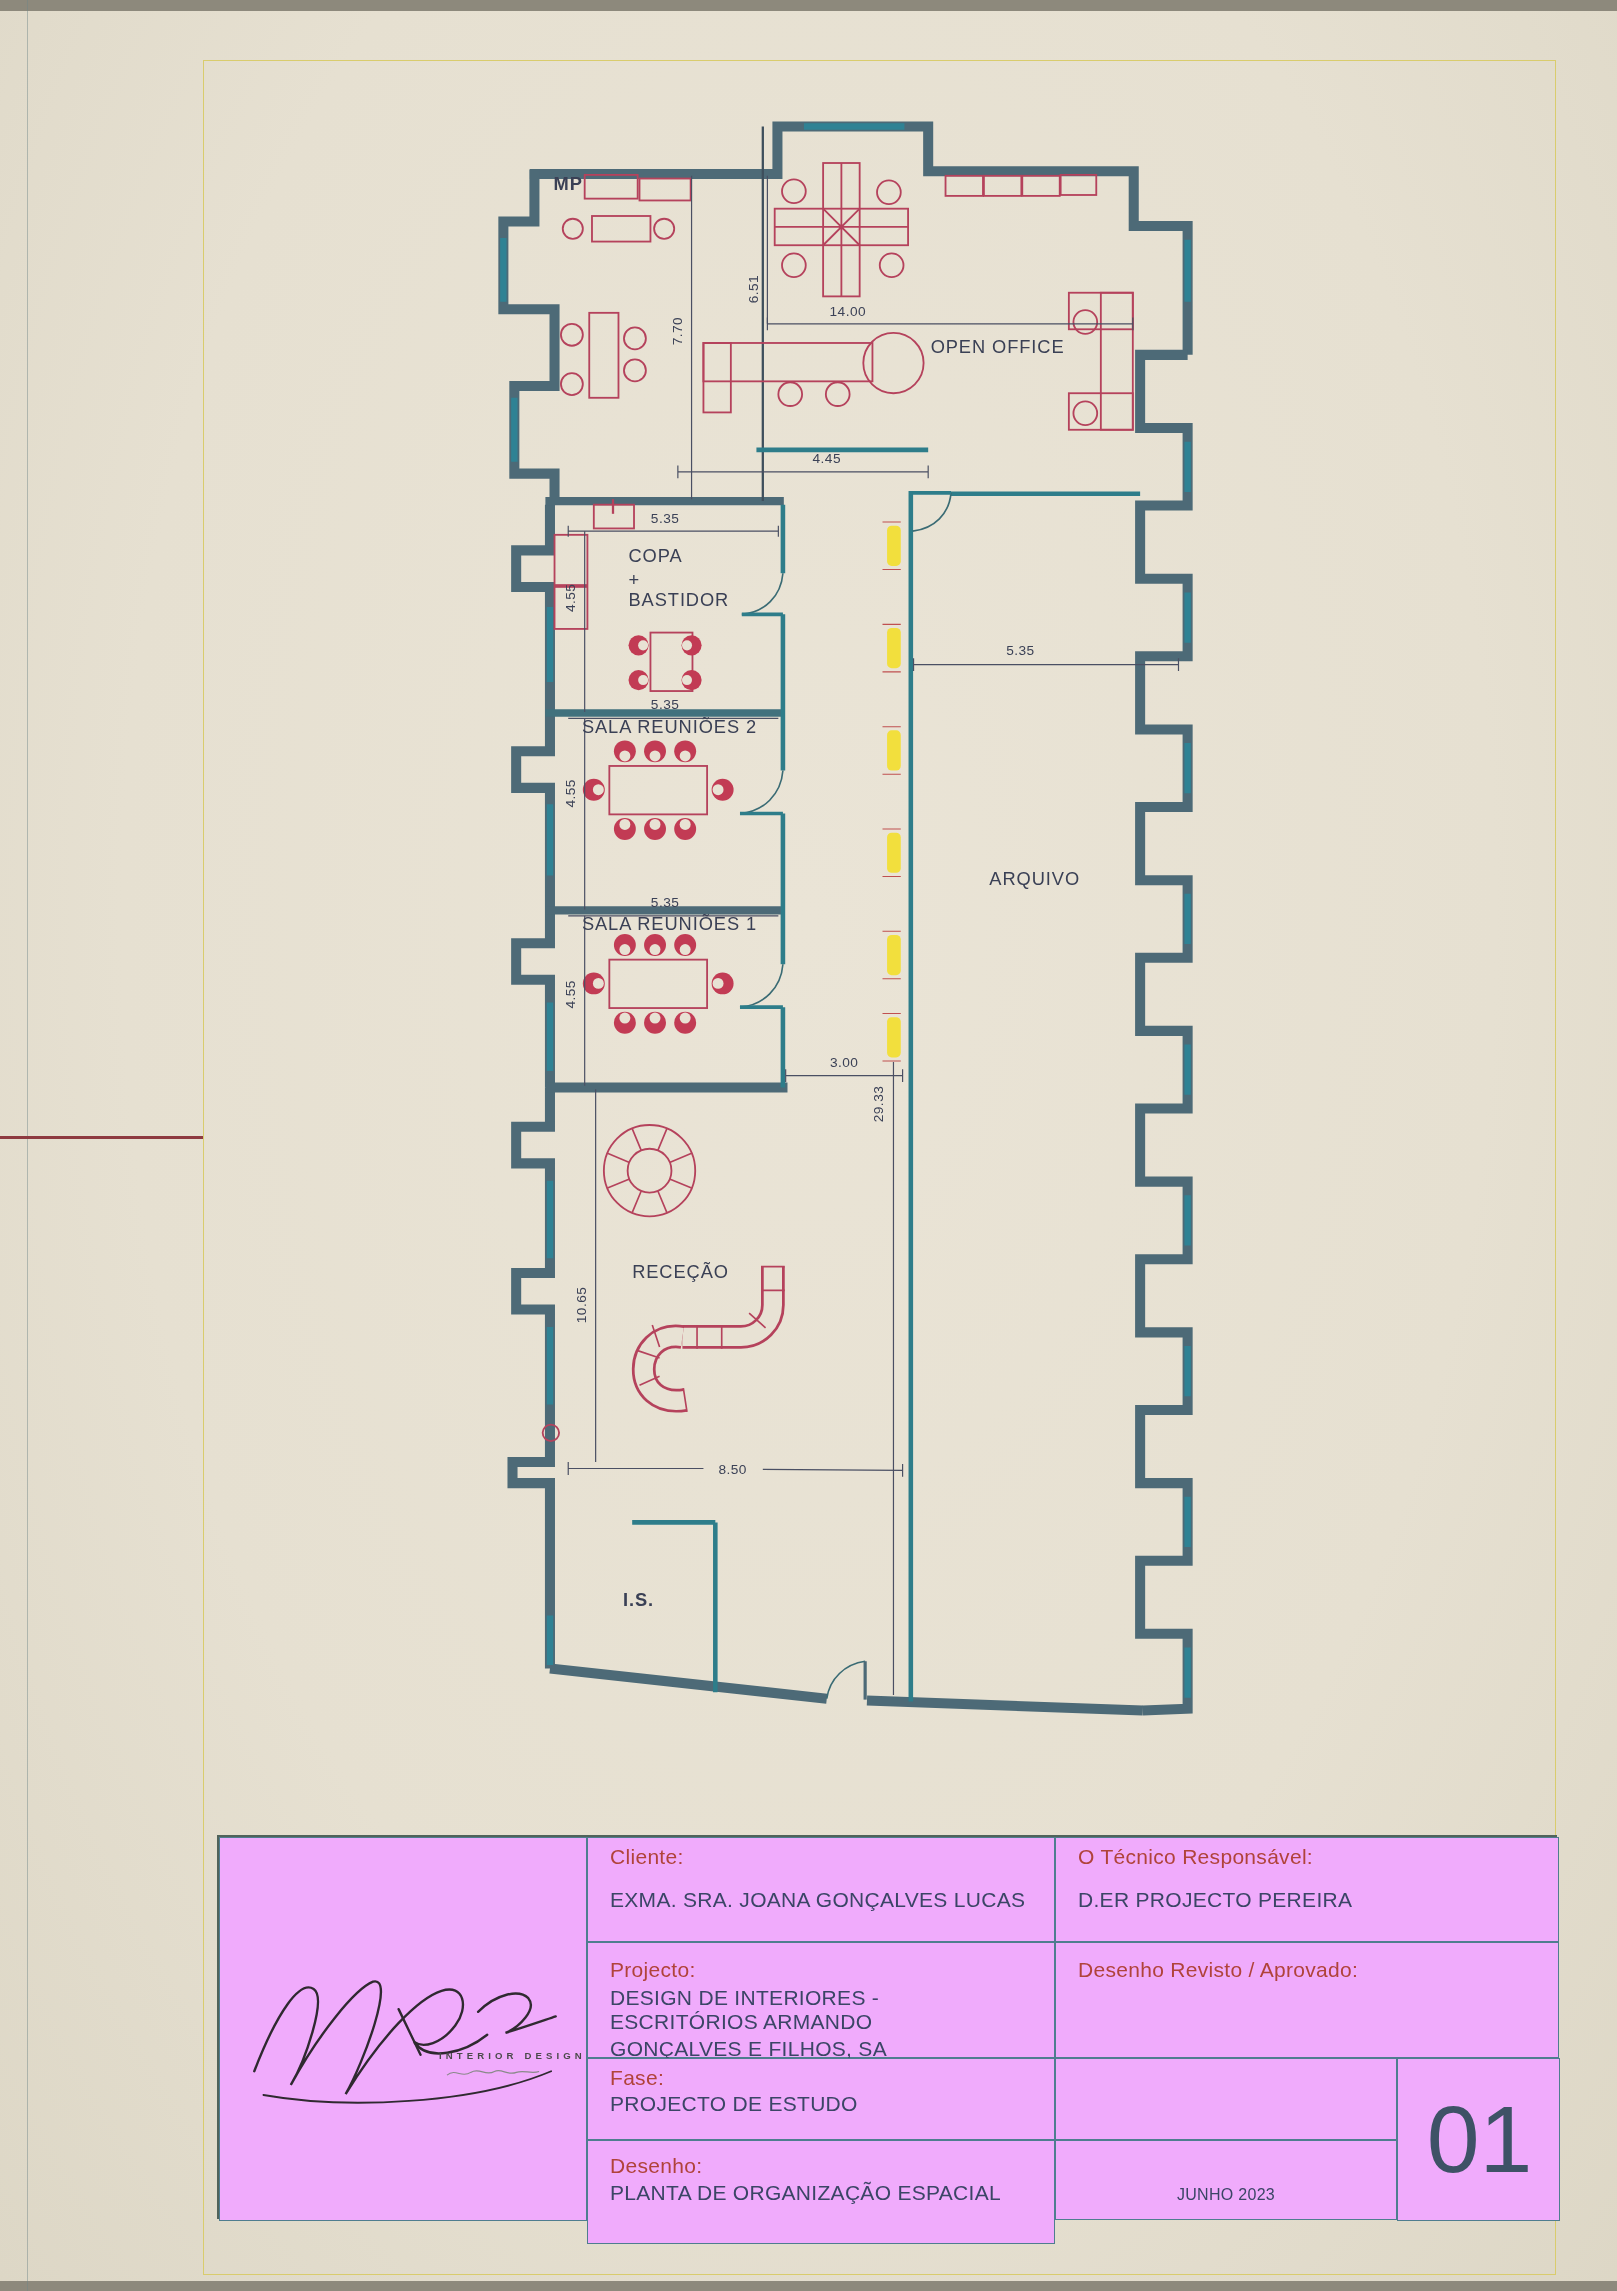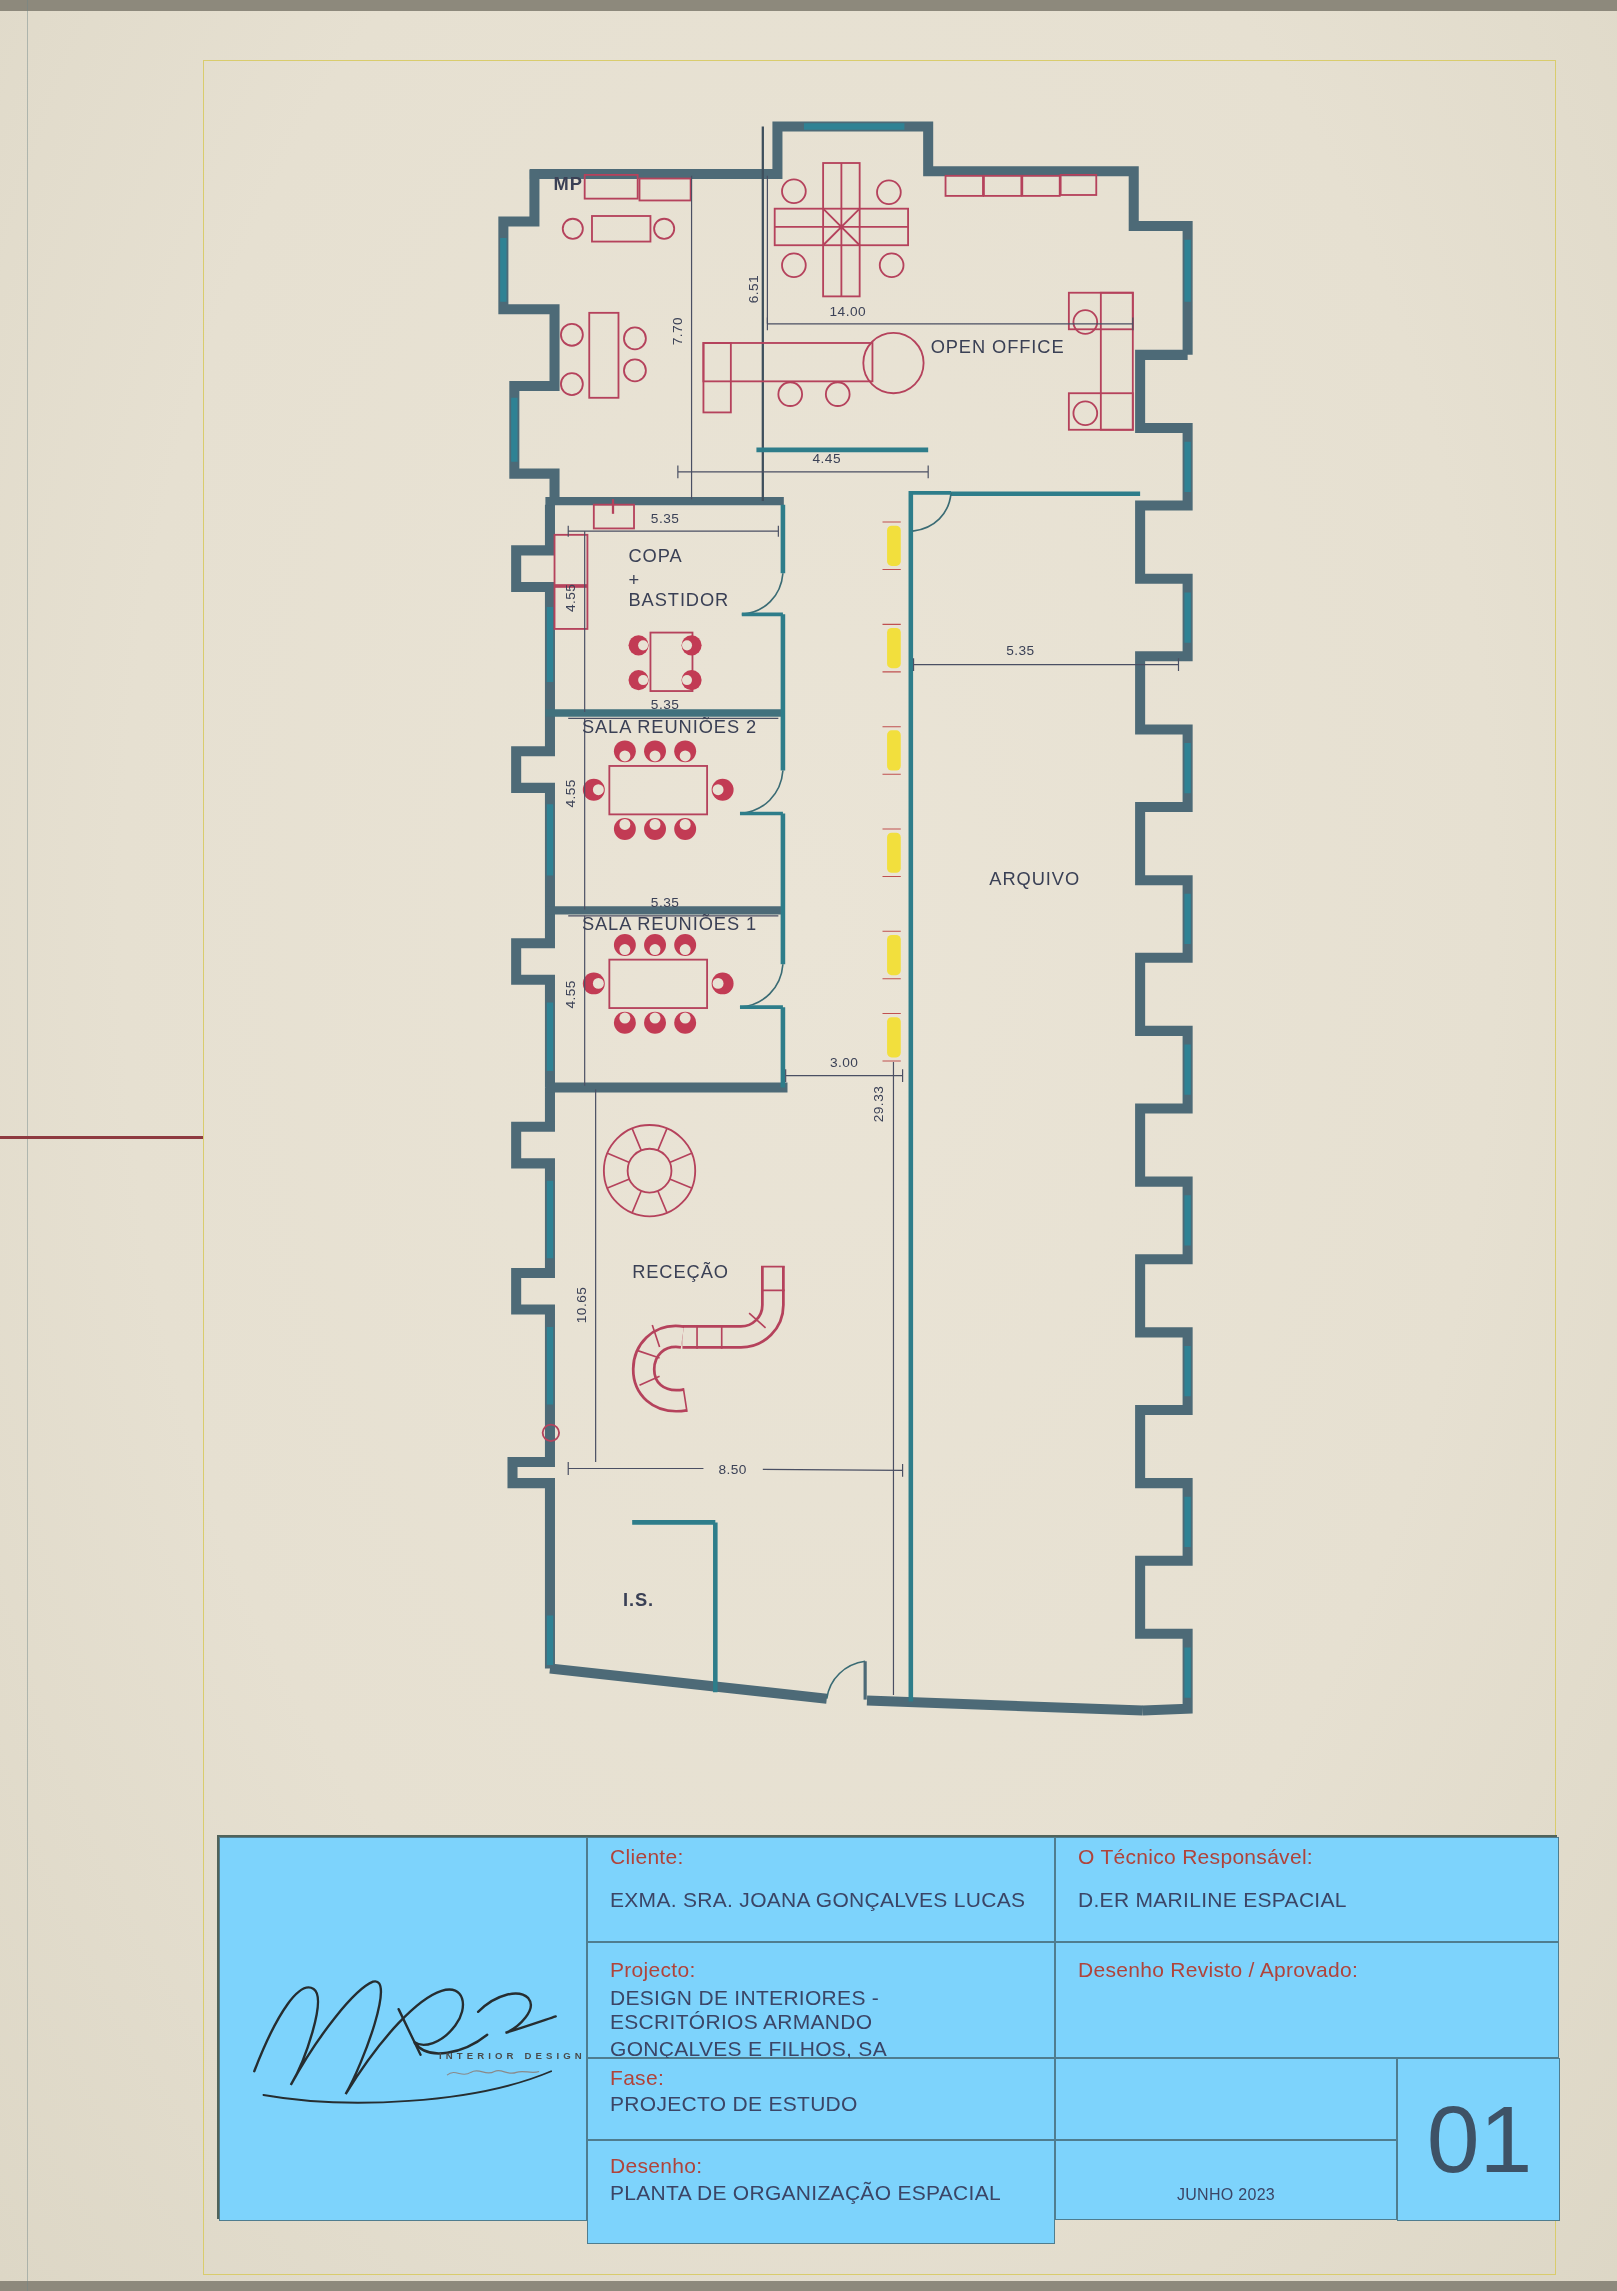--- a/index.html
+++ b/index.html
@@ -8,21 +8,21 @@
          background-image:radial-gradient(ellipse at 50% 40%, #eae4d6 0%, #e6e0d1 60%, #ddd7c6 100%);}
   .photo-edge-left{position:absolute;left:26.5px;top:0;width:1.8px;height:2292px;background:#6f8487;opacity:.45;}
   .margin-frame{position:absolute;left:203px;top:60px;width:1353px;height:2215px;border:1.8px solid #d9cc6d;box-sizing:border-box;}
   .fold-line-red{position:absolute;left:0;top:1136px;width:203px;height:2.7px;background:#8e3a40;}
   .plan-svg{position:absolute;left:0;top:0;}
   svg text{font-family:"Liberation Sans",sans-serif;}
   .dimtext{fill:#3c4257;font-size:15px;letter-spacing:.5px;}
   .roomtext{fill:#3a4055;font-size:20px;letter-spacing:1px;}
   
   .tb{position:absolute;left:217px;top:1835px;width:1340px;height:384px;border:2.7px solid #51635a;background:#e8e2d4;box-sizing:border-box;}
-  .tb .cell{position:absolute;box-sizing:border-box;border:1.6px solid #4f7d8f;background:#7dd3fc;padding:7.3px 22px;}
+  .tb .cell{position:absolute;box-sizing:border-box;border:1.6px solid #4f7d8f;background:#f0abfc;padding:7.3px 22px;}
   .tb-label{color:#b0433a;font-size:21px;letter-spacing:0.3px;}
   .tb-value{color:#3b4566;font-size:21px;letter-spacing:0.3px;}
   .brand-text{position:absolute;left:219px;top:212px;font-size:9.6px;letter-spacing:4.1px;color:#4a4a4a;font-weight:bold;}
   .sheetnum{display:flex;align-items:center;justify-content:center;font-size:95px;color:#3e5266;}
   .datecell{display:flex;align-items:flex-end;justify-content:center;padding-bottom:14.6px !important;}
 </style>
 </head>
 <body>
 
 <div class="sheet"></div>
@@ -291,21 +291,21 @@
     <div class="tb-label">Fase:</div>
     <div class="tb-value" style="margin-top:1.8px;">PROJECTO DE ESTUDO</div>
   </div>
   <div class="cell" style="left:368px;top:303px;width:468px;height:104px;">
     <div class="tb-label" style="margin-top:5.5px;">Desenho:</div>
     <div class="tb-value" style="margin-top:3.7px;">PLANTA DE ORGANIZAÇÃO ESPACIAL</div>
   </div>
 
   <div class="cell" style="left:836px;top:0;width:504px;height:105px;">
     <div class="tb-label">O Técnico Responsável:</div>
-    <div class="tb-value" style="margin-top:18.3px;">D.ER MARILINE ESPACIAL</div>
+    <div class="tb-value" style="margin-top:18.3px;">D.ER PROJECTO PEREIRA</div>
   </div>
   <div class="cell" style="left:836px;top:105px;width:504px;height:116px;">
     <div class="tb-label" style="margin-top:7.3px;">Desenho Revisto / Aprovado:</div>
   </div>
   <div class="cell" style="left:836px;top:221px;width:342px;height:82px;"></div>
   <div class="cell datecell" style="left:836px;top:303px;width:342px;height:80px;">
     <div class="tb-value" style="font-size:16px;">JUNHO 2023</div>
   </div>
   <div class="cell sheetnum" style="left:1178px;top:221px;width:163px;height:163px;padding-left:24px;">
     <span>01</span>

